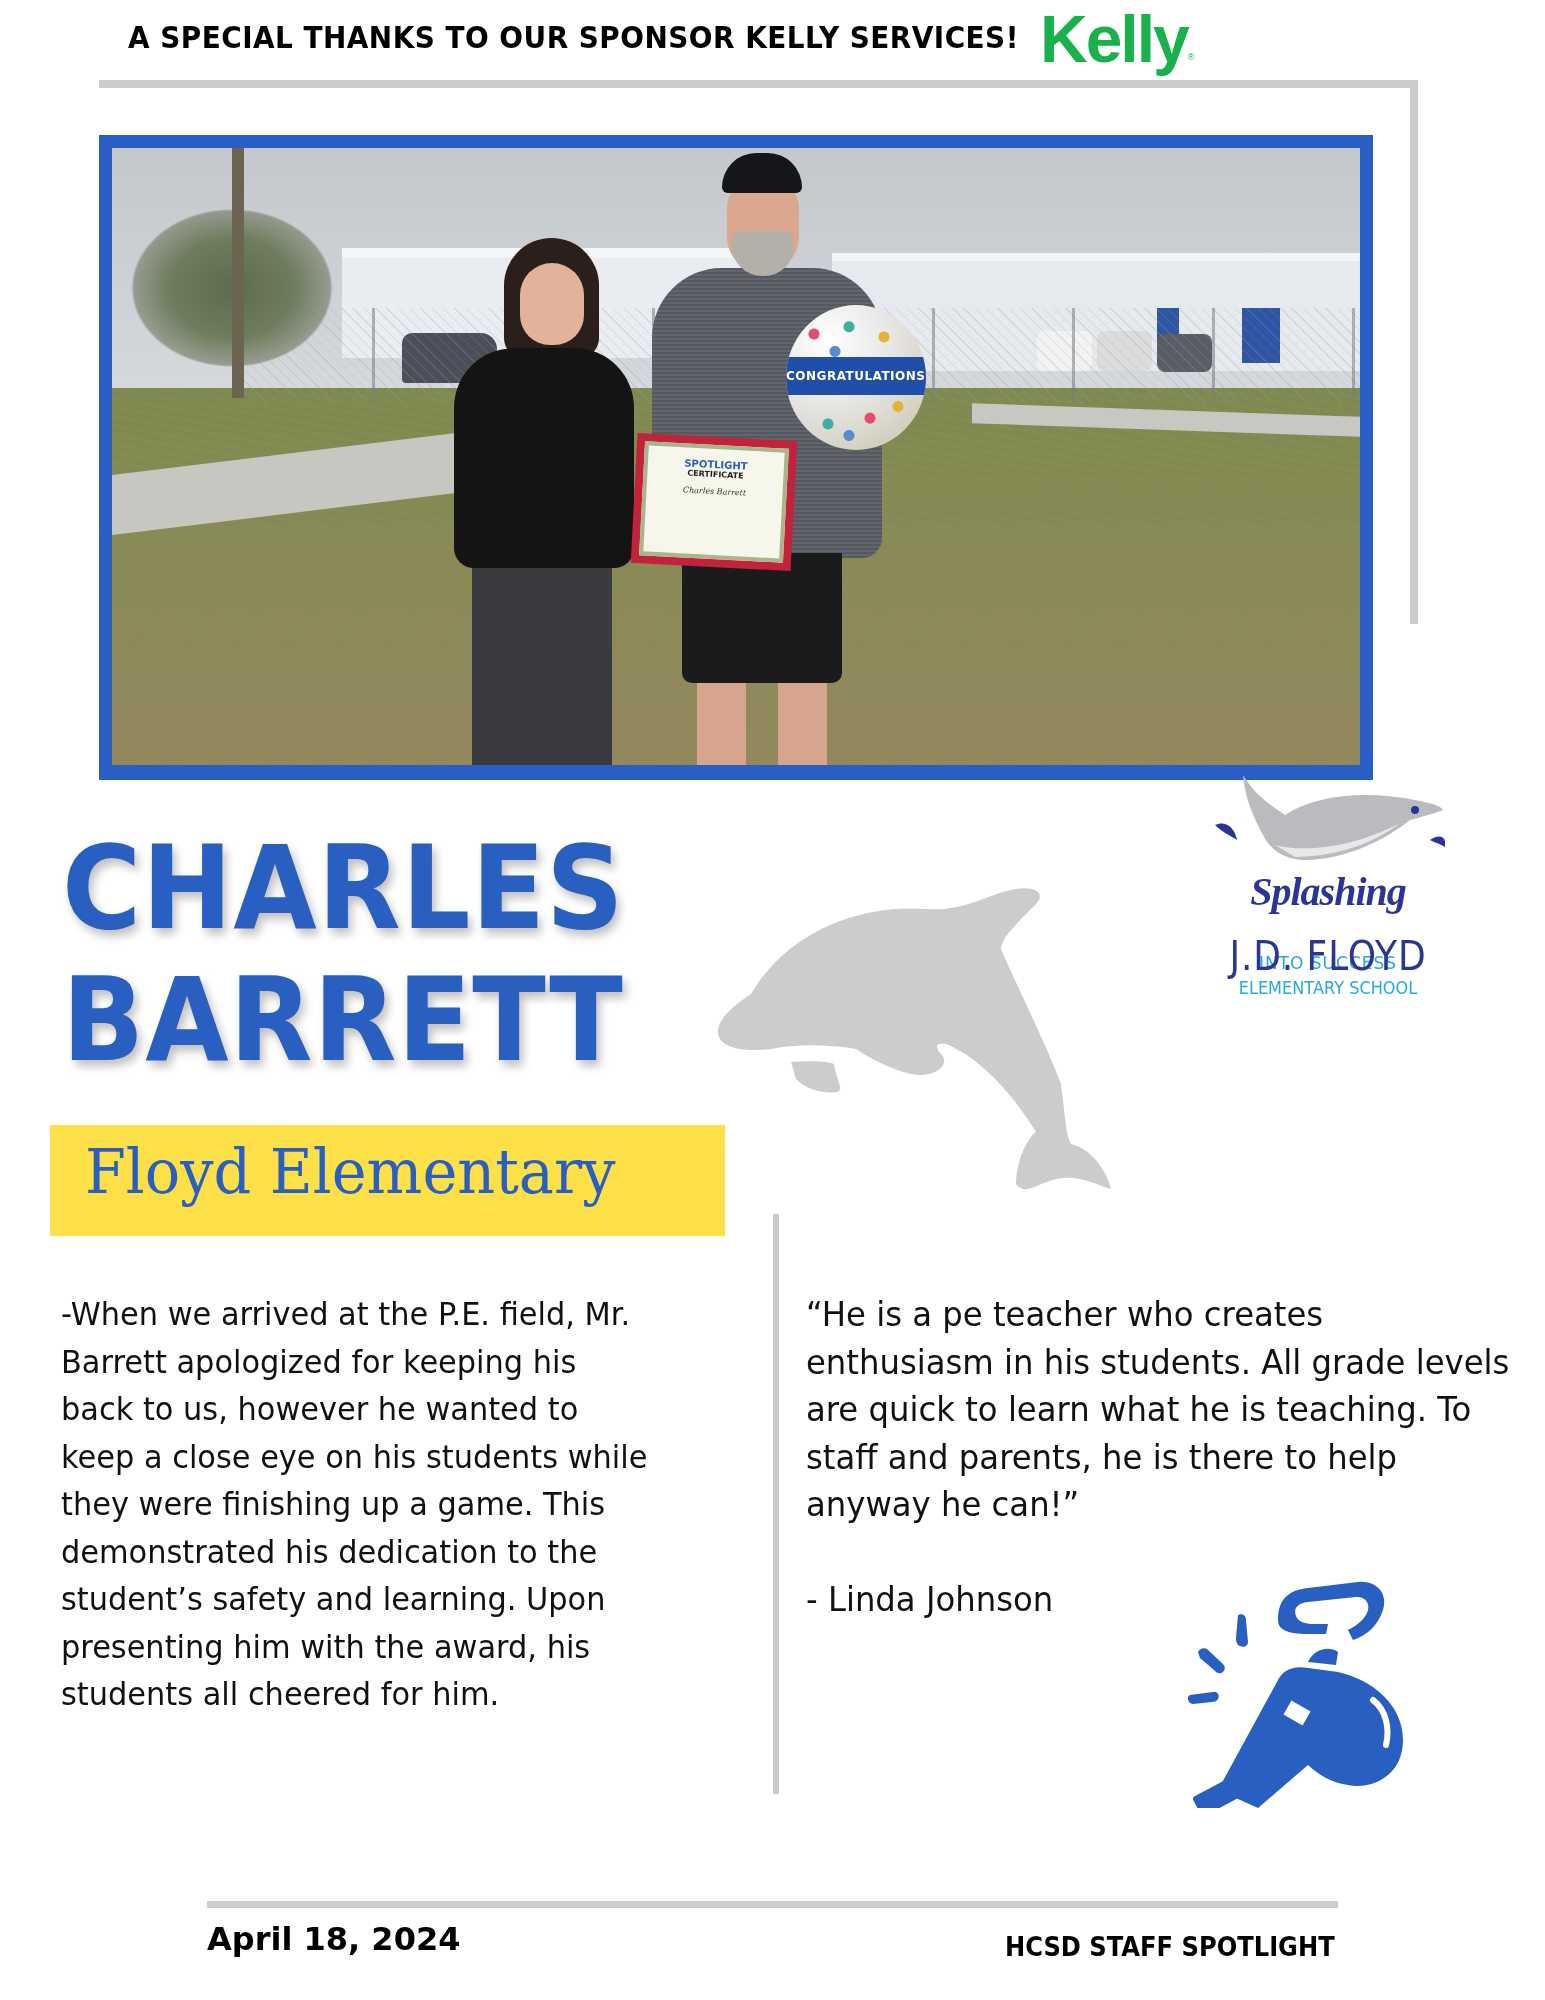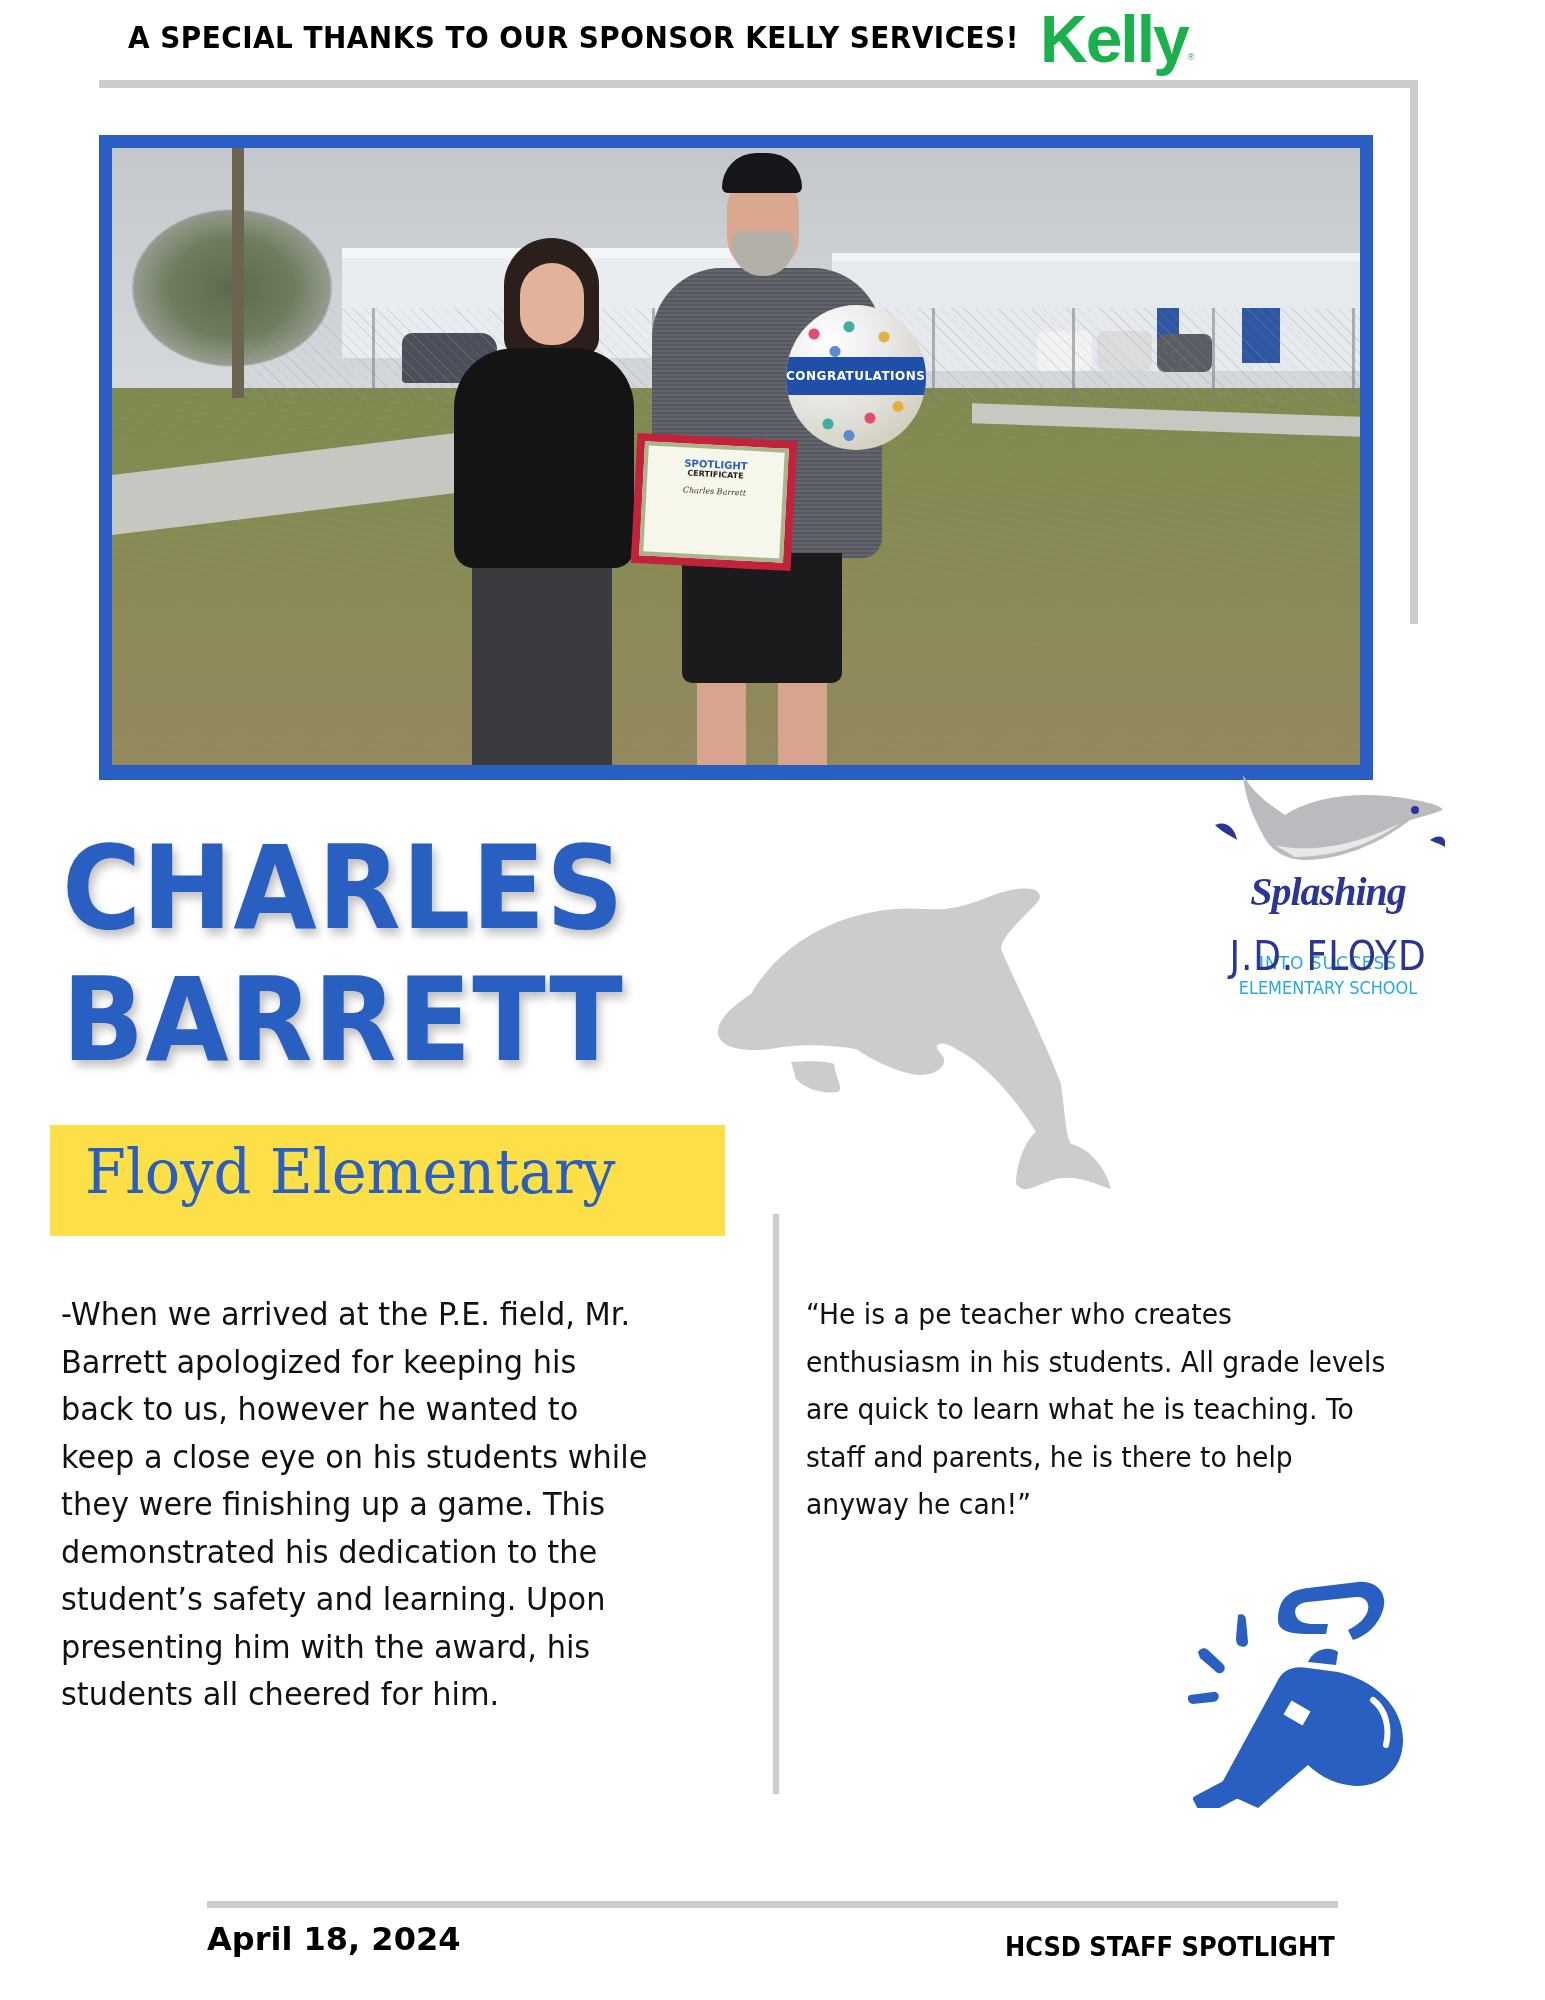--- a/index.html
+++ b/index.html
@@ -85,21 +85,21 @@
   .name-last { top:962px; }
 
   .dolphin-graphic { left:716px; top:884px; width:396px; height:312px; }
 
   .school-box { left:50px; top:1125px; width:675px; height:111px; background:#fde047; }
   .school-name { position:absolute; left:35px; top:10px; font-family:"DejaVu Serif", serif; font-size:62px; color:#2a5fc2; white-space:nowrap; transform: scaleX(0.95); transform-origin:left center; }
 
   
   .col-divider { left:773px; top:1214px; width:6px; height:580px; background:#cccccc; }
   .quote-left { left:61px; top:1291px; width:680px; font-family:"DejaVu Sans", sans-serif; font-size:32px; line-height:47.5px; color:#111; }
-  .quote-right { left:806px; top:1291px; width:730px; font-family:"DejaVu Sans", sans-serif; font-size:28px; line-height:47.5px; color:#111; }
+  .quote-right { left:806px; top:1291px; width:730px; font-family:"DejaVu Sans", sans-serif; font-size:34px; line-height:47.5px; color:#111; }
   .quote-left p, .quote-right p { margin:0; }
   .attrib { margin-top:47px !important; }
   .qline { display:block; white-space:nowrap; transform: scaleX(0.95); transform-origin:left center; }
 
   .whistle { left:1188px; top:1580px; width:222px; height:228px; }
 
   
   .footer-rule { left:207px; top:1901px; width:1131px; height:7px; background:#cccccc; }
   .footer-date { left:207px; top:1920px; font-family:"DejaVu Sans", sans-serif; font-weight:bold; font-size:32px; white-space:nowrap; }
   .footer-title { left:1005px; top:1932px; font-family:"DejaVu Sans", sans-serif; font-weight:bold; font-size:26px; white-space:nowrap; transform: scaleX(0.93); transform-origin:left center; }
@@ -203,20 +203,23 @@
 </div>
 
 <div class="abs quote-right">
   <p>
     <span class="qline">“He is a pe teacher who creates</span>
     <span class="qline">enthusiasm in his students. All grade levels</span>
     <span class="qline">are quick to learn what he is teaching. To</span>
     <span class="qline">staff and parents, he is there to help</span>
     <span class="qline">anyway he can!”</span>
   </p>
+  <p class="attrib">
+      <span class="qline">- Linda Johnson</span>
+    </p>
 </div>
 
 <svg class="abs whistle" viewBox="0 0 222 228">
   <g fill="#2a5fc2">
     <path d="M90 40 C90 20 100 10 120 8 L170 2 C190 0 200 15 195 30 C190 45 180 55 165 60 L160 50 C170 45 178 38 180 30 C182 22 176 16 168 17 L120 22 C110 23 105 28 108 36 C110 42 118 44 125 44 L140 44 L138 54 L120 54 C100 54 90 50 90 40 Z"></path>
     <path d="M120 82 C125 70 140 65 150 72 L148 85 Z"></path>
     <path d="M30 210 L90 100 C95 90 105 85 120 88 L150 92 C185 100 215 125 215 160 C215 195 185 210 160 205 C145 203 130 195 120 185 L70 228 Z"></path>
     <rect x="5" y="200" width="70" height="22" rx="3" transform="rotate(-28 40 211)"></rect>
     <path d="M50 35 C55 33 58 36 58 40 L60 62 C60 66 56 68 52 66 C49 65 48 62 48 58 Z"></path>
     <path d="M10 72 C12 68 17 67 20 70 L35 84 C38 87 37 92 33 93 C30 94 28 92 26 90 L12 78 Z"></path>

